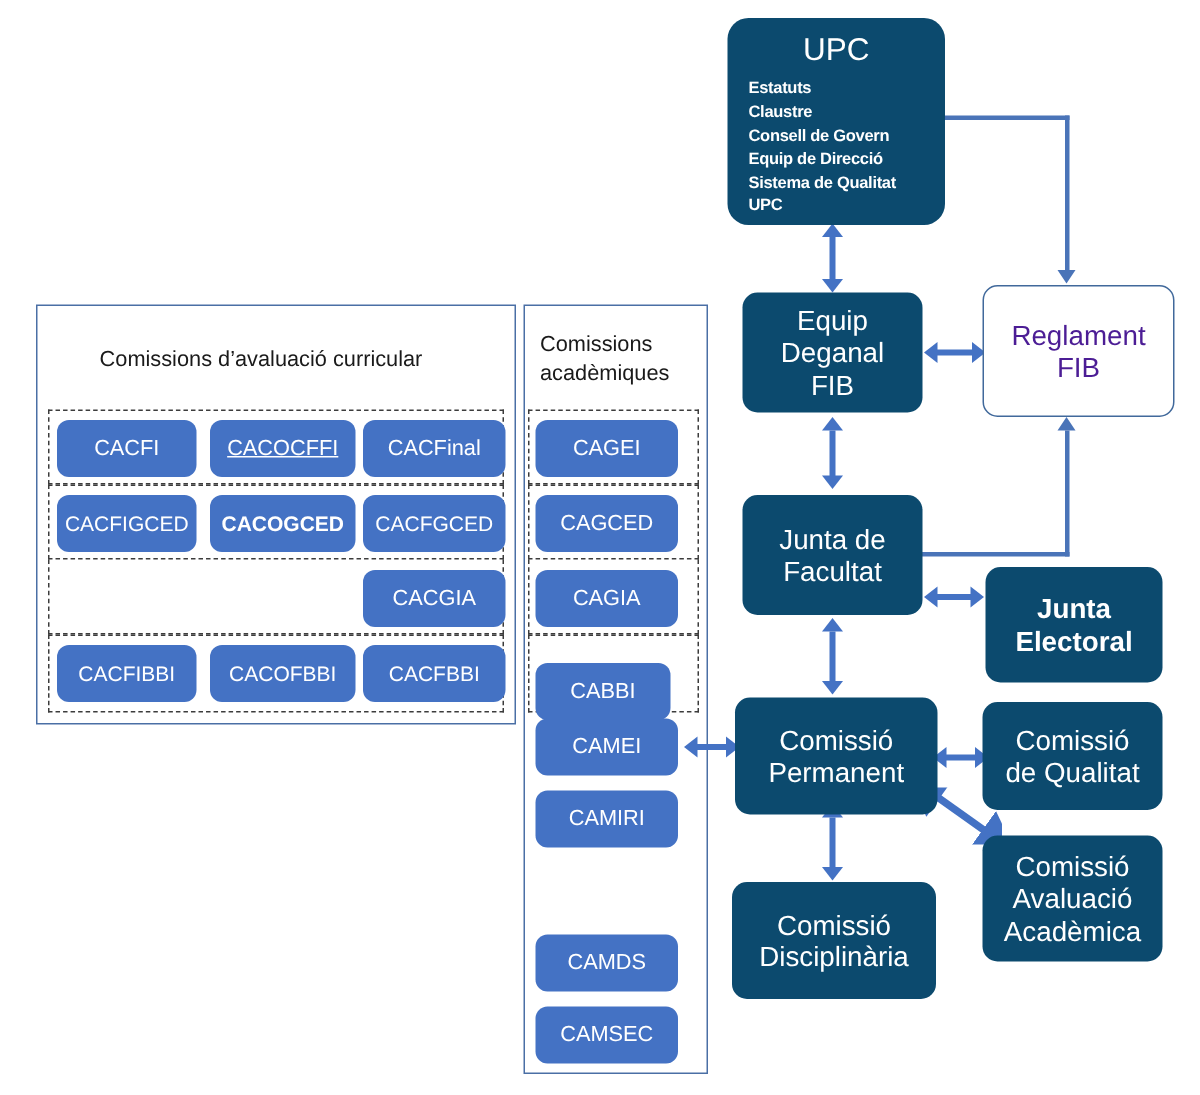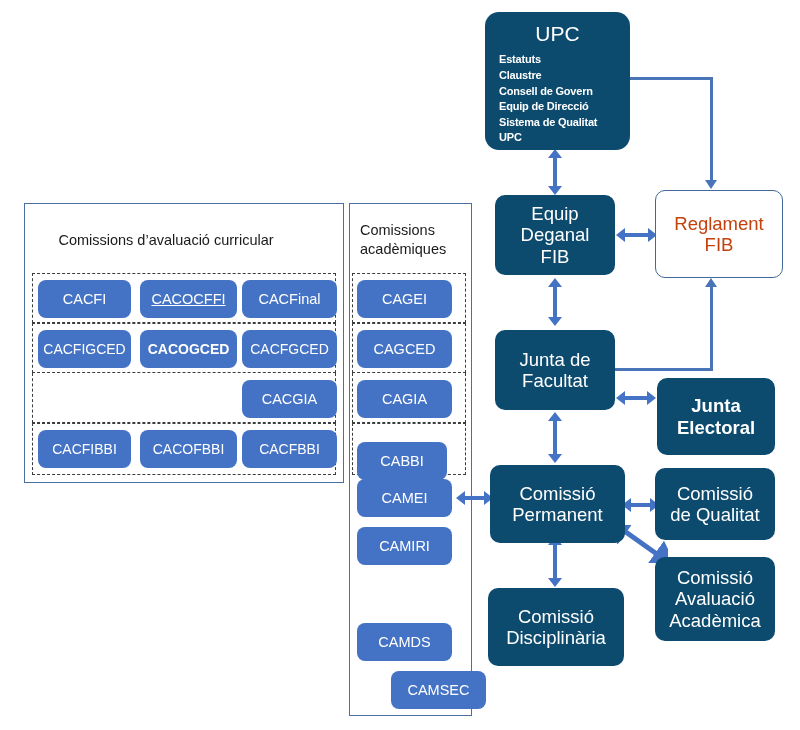--- a/index.html
+++ b/index.html
@@ -13,21 +13,21 @@
     display:flex;align-items:center;justify-content:center;
     text-align:center;
     background:#0c4a6e;
     color:#ffffff;
     border-radius:10px;
     line-height:1.16;
     z-index:5;
   }
   .node.outline{
     background:#ffffff;
-    color:#c2410c;
+    color:#4c1d95;
     border:1.3px solid #41699b;
   }
   .node .lbl{display:block;width:100%;white-space:pre-line;}
 
   
   .big{font-size:18.5px;}
 
   
   #upc-box{
     display:block;
@@ -105,21 +105,21 @@
   .arrow.thin-up{border-left:6px solid transparent;border-right:6px solid transparent;border-bottom:9px solid #4a74b8;}
   .arrow.thin-down{border-left:6px solid transparent;border-right:6px solid transparent;border-top:9px solid #4a74b8;}
   .diag{position:absolute;z-index:4;}
 </style>
 </head>
 <body>
 
 <div id="stage">
 
   <div class="panel" style="left:24px;top:203px;width:320px;height:280px;"></div>
-  <div class="panel-title" style="left:28px;top:210px;width:276px;height:60px;">Comissions d’avaluació curricular</div>
+  <div class="panel-title" style="left:36px;top:210px;width:276px;height:60px;">Comissions d’avaluació curricular</div>
 
   <div class="dashgroup" style="left:32px;top:273px;width:304px;height:50px;"></div>
   <div class="dashgroup" style="left:32px;top:323px;width:304px;height:50px;"></div>
   <div class="dashgroup" style="left:32px;top:373px;width:304px;height:50px;border-top:none;"></div>
   <div class="dashgroup" style="left:32px;top:423px;width:304px;height:52px;"></div>
 
   <div class="chip" style="left:38px;top:280px;width:93px;height:38px;">CACFI</div>
   <div class="chip" style="left:140px;top:280px;width:97px;height:38px;text-decoration:underline;">CACOCFFI</div>
   <div class="chip" style="left:242px;top:280px;width:95px;height:38px;">CACFinal</div>
 
@@ -143,21 +143,21 @@
   <div class="dashgroup" style="left:352px;top:423px;width:114px;height:52px;"></div>
 
   <div class="chip" style="left:357px;top:280px;width:95px;height:38px;">CAGEI</div>
   <div class="chip" style="left:357px;top:330px;width:95px;height:38px;">CAGCED</div>
   <div class="chip" style="left:357px;top:380px;width:95px;height:38px;">CAGIA</div>
   <div class="chip" style="left:357px;top:430px;width:90px;height:38px;margin-top:12px;">CABBI</div>
 
   <div class="chip" style="left:357px;top:479px;width:95px;height:38px;">CAMEI</div>
   <div class="chip" style="left:357px;top:527px;width:95px;height:38px;">CAMIRI</div>
   <div class="chip" style="left:357px;top:623px;width:95px;height:38px;">CAMDS</div>
-  <div class="chip" style="left:357px;top:671px;width:95px;height:38px;margin-left:34px;">CAMSEC</div>
+  <div class="chip" style="left:357px;top:671px;width:95px;height:38px;">CAMSEC</div>
 
   <div class="line h" style="left:625px;top:77px;width:88px;"></div>
   <div class="line v" style="left:710px;top:77px;height:105px;"></div>
   <div class="arrow thin-down" style="left:705px;top:180px;"></div>
 
   <div class="line h" style="left:612px;top:368px;width:101px;"></div>
   <div class="line v" style="left:710px;top:287px;height:84px;"></div>
   <div class="arrow thin-up" style="left:705px;top:278px;"></div>
 
   <div class="conn v" style="left:553px;top:158px;height:30px;"></div>

